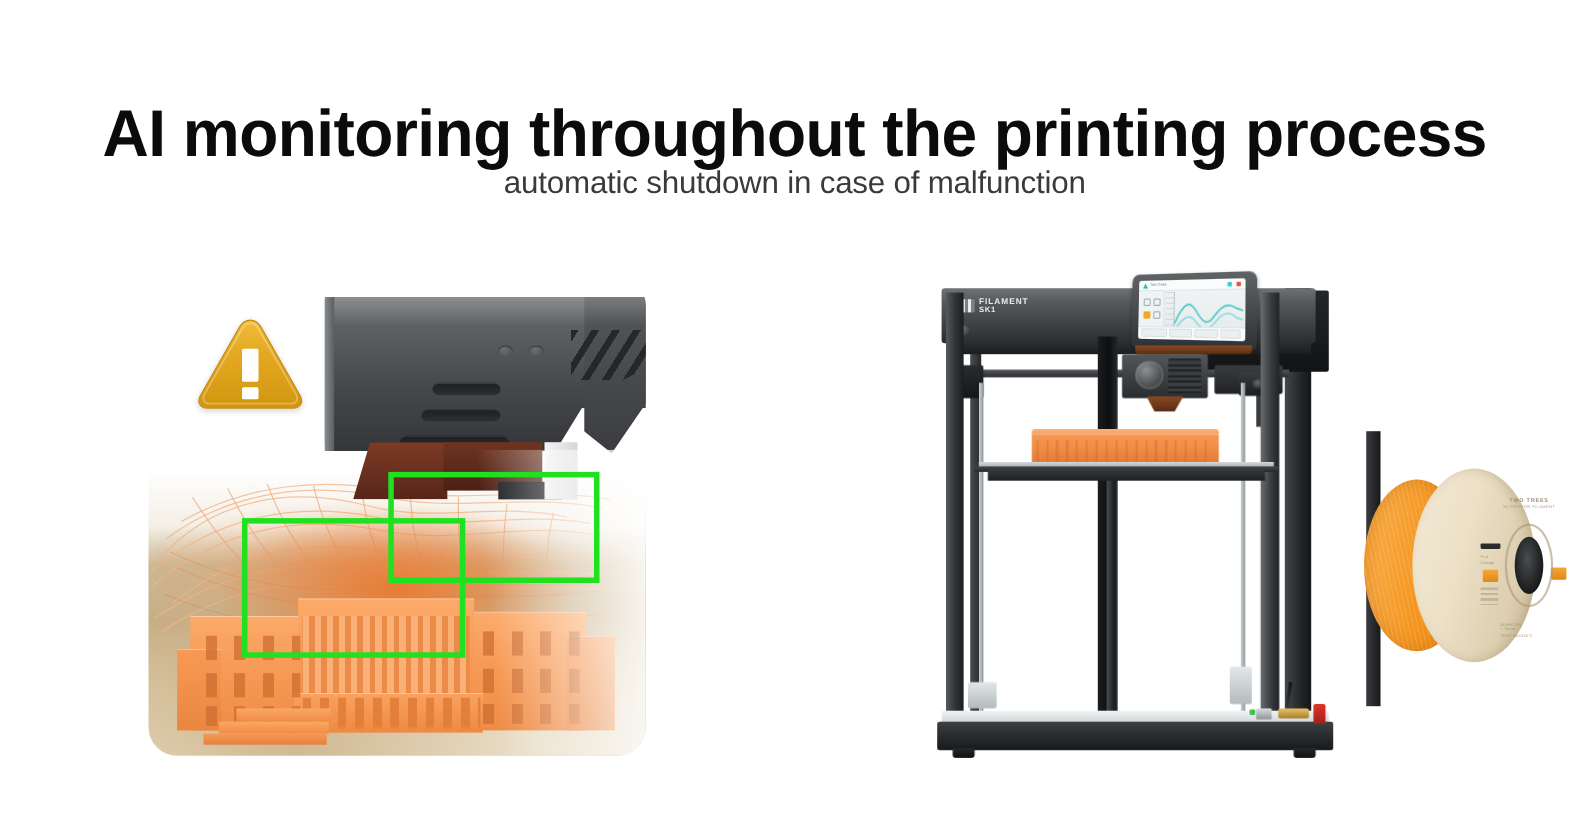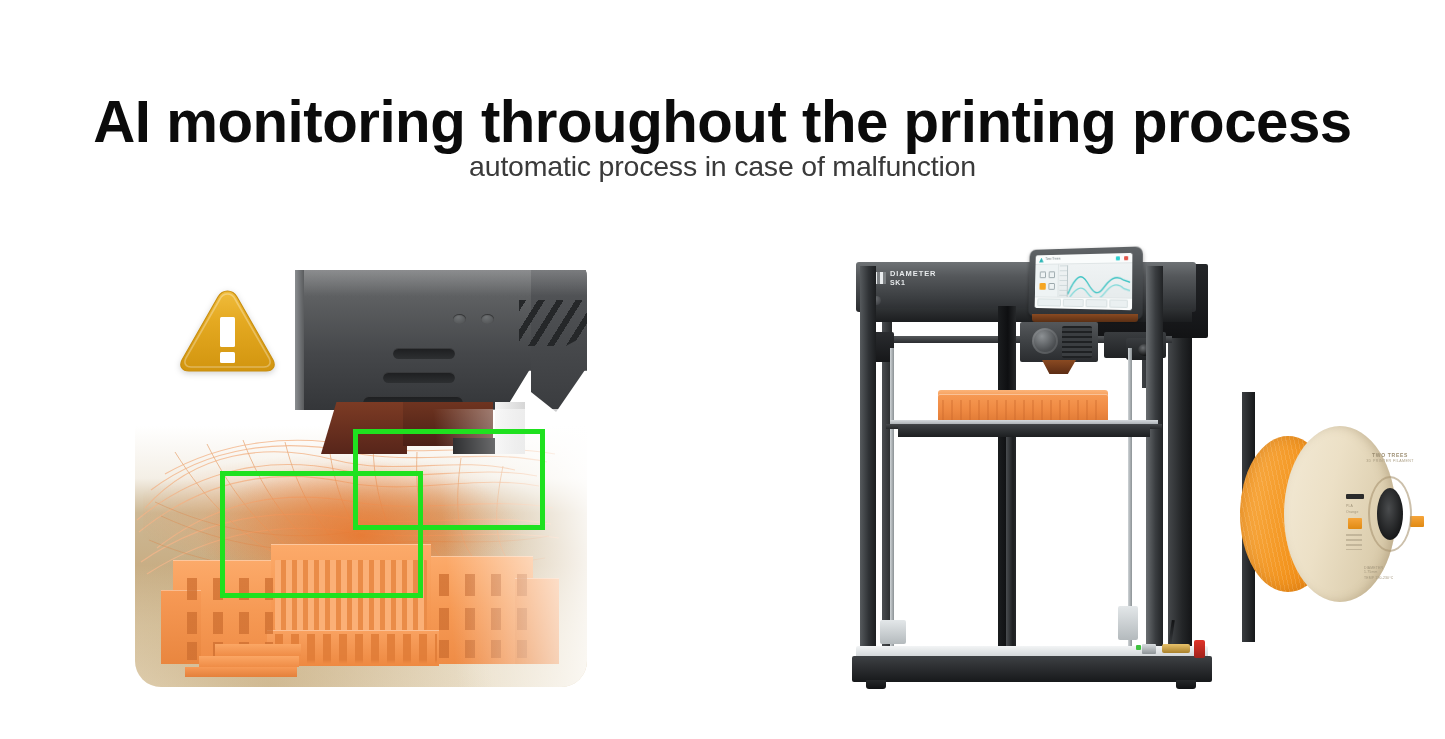--- a/index.html
+++ b/index.html
@@ -415,21 +415,21 @@
                background: repeating-linear-gradient(180deg,#bbae93 0 2px, transparent 2px 5px); opacity:.8; }
 </style>
 </head>
 <body>
 
 <div class="page">
 
   <h1 class="headline">AI monitoring throughout the printing process</h1>
 
   <div class="subhead">
-    <span class="l2">automatic process in case of malfunction</span>
+    <span class="l2">automatic shutdown in case of malfunction</span>
   </div>
 
   <div class="left-photo">
     <div class="desk-glow"></div>
 
     <svg class="strands" viewBox="0 0 452 200" preserveAspectRatio="none">
       <g stroke="#f3b68b" stroke-width="1.1" fill="none" opacity="0.85">
         <path d="M10,96 C60,40 130,30 200,48 C262,64 320,44 380,58"></path>
         <path d="M4,120 C70,66 140,56 210,70 C276,84 340,62 404,74"></path>
         <path d="M16,78 C74,34 148,26 214,40 C280,54 348,36 412,50"></path>
@@ -523,21 +523,21 @@
   <div class="printer">
 
     <div class="pr col-br"></div>
     <div class="pr col-bl"></div>
 
     <div class="pr top-black"></div>
     <div class="pr top-bar"></div>
     <div class="pr top-bar-2"></div>
     <div class="pr badge-sq"></div>
     <div class="pr brand">
-      <span>DIAMETER</span>
+      <span>FILAMENT</span>
       <span class="m">SK1</span>
     </div>
     <div class="pr tb-hole"></div>
 
     <div class="pr screen-shell">
       <div class="screen">
         <div class="scr-top"></div>
         <div class="scr-logo"></div>
         <div class="scr-ttl">Two Trees</div>
         <div class="scr-wifi"></div>

